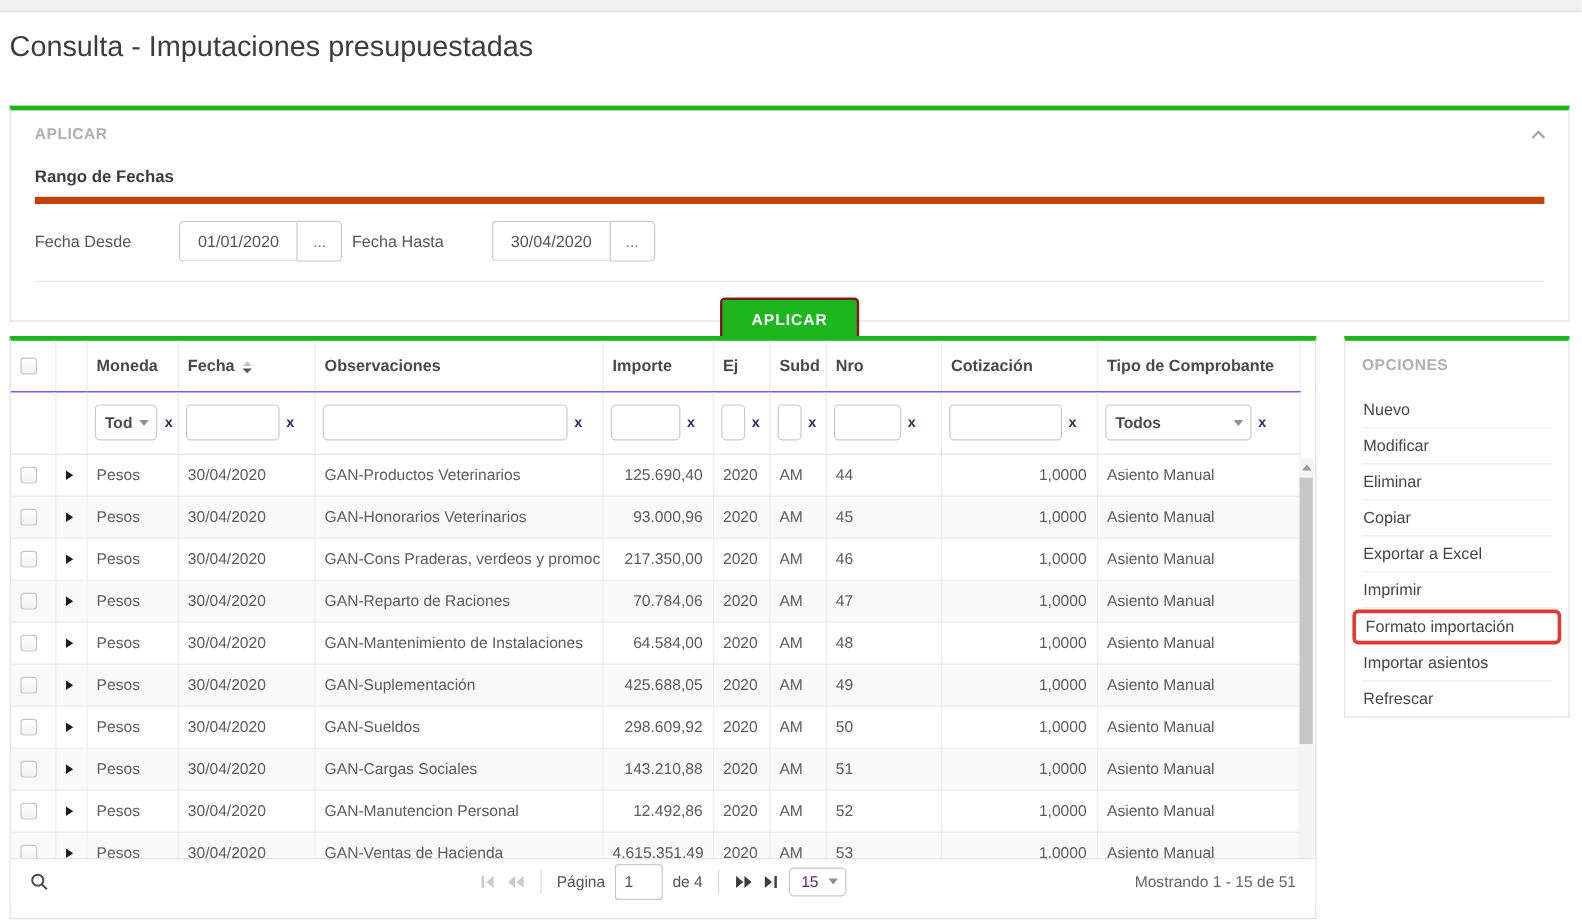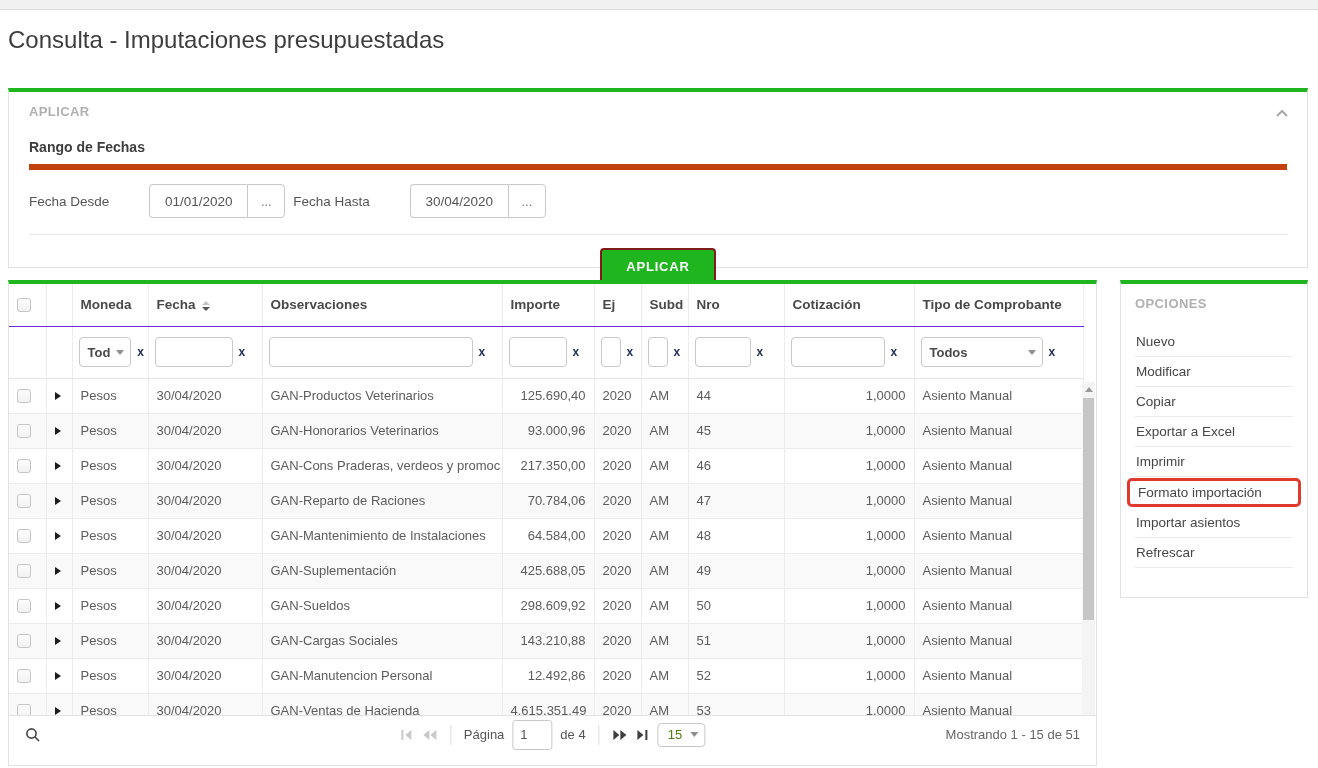--- a/index.html
+++ b/index.html
@@ -85,21 +85,21 @@
   
   .grid-footer { position:absolute; left:0; right:0; bottom:12px; height:38px; background:#fff;
     border-top:1px solid #e2e2e2; display:flex; align-items:center; padding:0 16px; }
   .pager { position:absolute; left:50%; transform:translateX(-50%); display:flex;
     align-items:center; gap:8px; font-size:13px; color:#555; }
   .pg-btn { display:inline-flex; cursor:pointer; }
   .sep { width:1px; height:20px; background:#ddd; margin:0 5px; }
   .page-input { width:40px; height:30px; border:1px solid #c9c9c9; border-radius:3px;
     padding:0 7px; font-size:13px; color:#555; font-family:"Liberation Sans", sans-serif; }
   .size-select { position:relative; height:24px; border:1px solid #c9c9c9; border-radius:4px;
-    display:inline-flex; align-items:center; padding:0 22px 0 9px; font-size:13px; color:#4d7c0f;
+    display:inline-flex; align-items:center; padding:0 22px 0 9px; font-size:13px; color:#701a75;
     cursor:pointer; }
   .status-text { margin-left:auto; font-size:13px; color:#666; }
 
   
   .options-panel { position:absolute; left:1120px; top:280px; width:188px; height:318px; }
   .options-inner { padding:12px 14px; }
   .options-list { margin-top:16px; list-style:none; }
   .option-item { padding:7px 1px; font-size:13.5px; color:#464646; border-bottom:1px solid #ececec;
     cursor:pointer; }
   .option-item.highlighted { border:3px solid #e0392e; border-radius:5px; margin:1px -8px;
@@ -430,20 +430,23 @@
   <div class="options-inner">
     <div class="panel-heading">OPCIONES</div>
     <ul class="options-list">
         <li class="option-item">
     <span>Nuevo</span>
   </li>
         <li class="option-item">
     <span>Modificar</span>
   </li>
         <li class="option-item">
+    <span>Eliminar</span>
+  </li>
+        <li class="option-item">
     <span>Copiar</span>
   </li>
         <li class="option-item">
     <span>Exportar a Excel</span>
   </li>
         <li class="option-item">
     <span>Imprimir</span>
   </li>
         <li class="option-item highlighted">
     <span>Formato importación</span>

